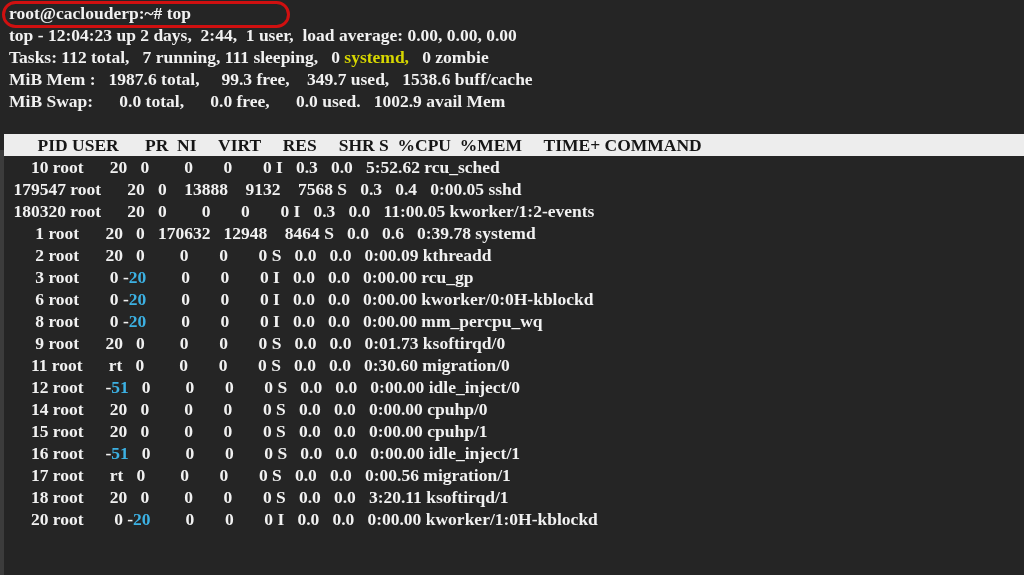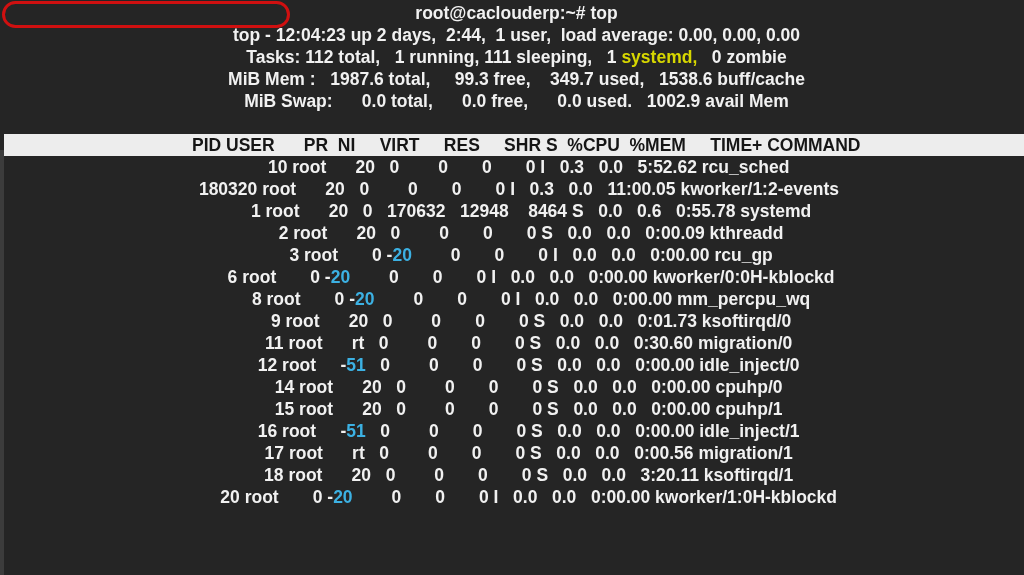--- a/index.html
+++ b/index.html
@@ -4,58 +4,59 @@
 <style>
   :root{
     --bg:#252525; --fg:#f1f1f1; --yellow:#d7d700; --cyan:#3cb1e3;
     --hdr-bg:#ededed; --hdr-fg:#161616; --red:#d01010; --edge:#3c3c3c;
   }
   *{box-sizing:border-box;}
   html,body{margin:0;padding:0;}
   body{width:1024px;height:575px;overflow:hidden;background:var(--bg);}
   .screen{
     position:relative;width:1024px;height:466px;background:var(--bg);
-    font-family:Liberation Sans, sans-serif;
-    font-size:17.5px;font-weight:bold;color:var(--fg);text-align:center;
+    font-family:Liberation Serif, serif;
+    font-size:17.5px;font-weight:bold;color:var(--fg);
   }
   .left-strip{position:absolute;left:0;top:150px;width:4px;height:425px;background:var(--edge);}
   .term{position:absolute;left:4px;top:2px;right:0;margin:0;padding:0 0 0 5px;}
   .line{height:22px;line-height:22px;white-space:pre;}
-  .line.header-bar{background:var(--hdr-bg);color:var(--hdr-fg);margin-left:-5px;padding-left:5px;}
+  .line.header-bar{background:var(--hdr-bg);color:var(--hdr-fg);margin-left:-5px;padding-left:16px;}
   .cyan{color:var(--cyan);}
   .yellow{color:var(--yellow);}
   .oval{
     position:absolute;left:2px;top:1px;width:288px;height:27px;
     border:3px solid var(--red);border-radius:14px;pointer-events:none;
   }
 </style>
 </head>
 <body>
 
 <div class="screen">
   <div class="left-strip"></div>
 
   <div class="term">
     <div class="line"><span>root@caclouderp:~# top</span></div>
 
     <div id="summary">
         <div class="line"><span>top - 12:04:23 up 2 days,  2:44,  1 user,  load average: 0.00, 0.00, 0.00</span></div>
-        <div class="line"><span>Tasks: 112 total,   1 running, 111 sleeping,   1 </span><span class="yellow">systemd,</span><span>   0 zombie</span></div>
+        <div class="line"><span>Tasks: 112 total,   7 running, 111 sleeping,   0 </span><span class="yellow">systemd,</span><span>   0 zombie</span></div>
         <div class="line"><span>MiB Mem :   1987.6 total,     99.3 free,    349.7 used,   1538.6 buff/cache</span></div>
         <div class="line"><span>MiB Swap:      0.0 total,      0.0 free,      0.0 used.   1002.9 avail Mem</span></div>
       </div>
 
     <div class="line"></div>
 
     <div class="line header-bar" id="hdr">    PID USER      PR  NI     VIRT     RES     SHR S  %CPU  %MEM     TIME+ COMMAND</div>
 
     <div id="rows">
         <div class="line">     10 root      20   0        0       0       0 I   0.3   0.0   5:52.62 rcu_sched</div>
+        <div class="line"> 179547 root      20   0    13888    9132    7568 S   0.3   0.4   0:00.05 sshd</div>
         <div class="line"> 180320 root      20   0        0       0       0 I   0.3   0.0   11:00.05 kworker/1:2-events</div>
-        <div class="line">      1 root      20   0   170632   12948    8464 S   0.0   0.6   0:55.78 systemd</div>
+        <div class="line">      1 root      20   0   170632   12948    8464 S   0.0   0.6   0:39.78 systemd</div>
         <div class="line">      2 root      20   0        0       0       0 S   0.0   0.0   0:00.09 kthreadd</div>
         <div class="line">      3 root       0 -<span class="cyan">20</span>        0       0       0 I   0.0   0.0   0:00.00 rcu_gp</div>
         <div class="line">      6 root       0 -<span class="cyan">20</span>        0       0       0 I   0.0   0.0   0:00.00 kworker/0:0H-kblockd</div>
         <div class="line">      8 root       0 -<span class="cyan">20</span>        0       0       0 I   0.0   0.0   0:00.00 mm_percpu_wq</div>
         <div class="line">      9 root      20   0        0       0       0 S   0.0   0.0   0:01.73 ksoftirqd/0</div>
         <div class="line">     11 root      rt   0        0       0       0 S   0.0   0.0   0:30.60 migration/0</div>
         <div class="line">     12 root     -<span class="cyan">51</span>   0        0       0       0 S   0.0   0.0   0:00.00 idle_inject/0</div>
         <div class="line">     14 root      20   0        0       0       0 S   0.0   0.0   0:00.00 cpuhp/0</div>
         <div class="line">     15 root      20   0        0       0       0 S   0.0   0.0   0:00.00 cpuhp/1</div>
         <div class="line">     16 root     -<span class="cyan">51</span>   0        0       0       0 S   0.0   0.0   0:00.00 idle_inject/1</div>

